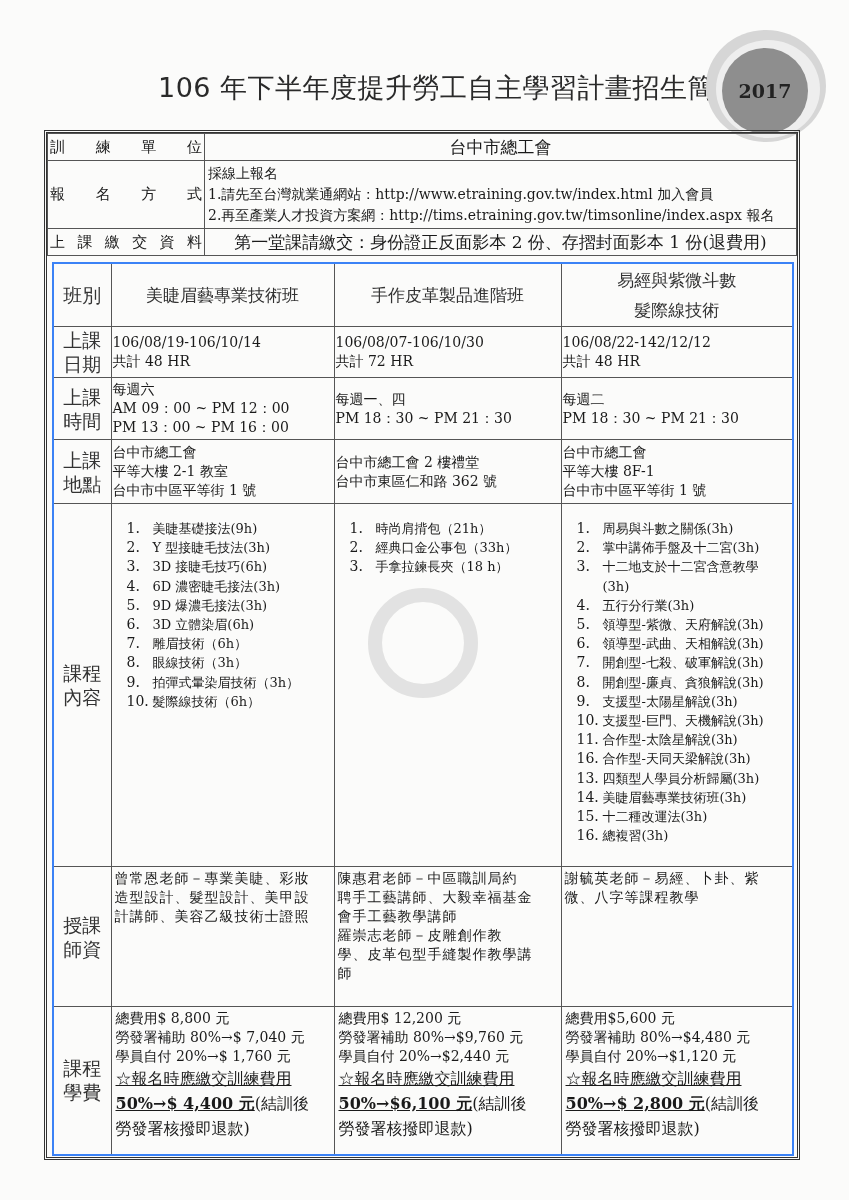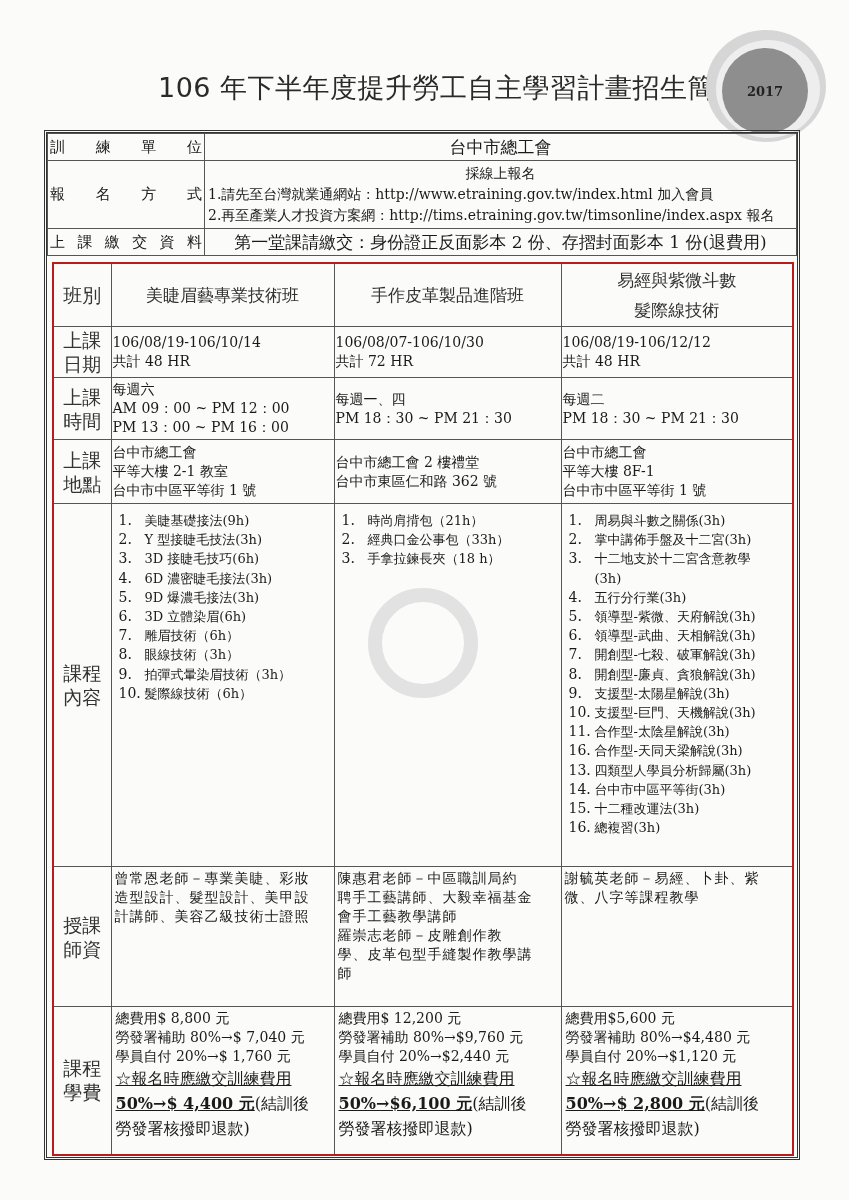--- a/index.html
+++ b/index.html
@@ -20,21 +20,21 @@
     border-radius: 50%; background: #d6d6d6;
   }
   .badge-mid {
     position: absolute; left: 716px; top: 40px; width: 104px; height: 98px;
     border-radius: 50%; background: #eeeeee;
   }
   .badge-inner {
     position: absolute; left: 722px; top: 48px; width: 86px; height: 86px;
     border-radius: 50%; background: #8e8e8e;
     display: flex; align-items: center; justify-content: center;
-    font-family: "DejaVu Serif", serif; font-weight: bold; font-size: 13px; color: #222;
+    font-family: "DejaVu Serif", serif; font-weight: bold; font-size: 19px; color: #222;
   }
   
   .outer-frame {
     position: absolute; left: 44px; top: 130px; width: 756px; height: 1030px;
     border: 3px double #333; box-sizing: border-box;
   }
   table { border-collapse: collapse; table-layout: fixed; }
   .info {
     position: absolute; left: 47px; top: 133px; width: 750px;
   }
@@ -42,30 +42,30 @@
   .info .lab {
     width: 152px; padding: 0 2px;
     font-size: 15px; white-space: nowrap;
   }
   .spread { display: flex; justify-content: space-between; }
   .info .big { font-size: 17px; text-align: center; }
   .info .reg { line-height: 21px; padding: 2px 3px; font-size: 14px; }
   
   .main {
     position: absolute; left: 52px; top: 262px; width: 740px;
-    border: 2px solid #b91c1c;
+    border: 2px solid #3b82f6;
   }
   .main td { border: 1px solid #555; vertical-align: middle; font-size: 14px; line-height: 19px; }
   .main .rh {
     width: 58px; text-align: center; font-family: "DejaVu Sans", sans-serif;
     font-size: 19px; line-height: 24px; color: #333;
   }
   .main .cell { text-align: left; }
   .main .hdr { font-size: 17px; line-height: 30px; text-align: center; color: #333; }
-  .list { list-style: none; margin: 4px; padding: 2px 2px; vertical-align: top; }
+  .list { list-style: none; margin: 12px; padding: 2px 2px; vertical-align: top; }
   .list li { font-size: 13px; line-height: 19.2px; white-space: nowrap; }
   .list li .n { display: inline-block; width: 26px; font-size: 14px; }
   td.top { vertical-align: top; }
   .teach { padding: 2px 3px; font-size: 14px; line-height: 22px; letter-spacing: 1px; margin-left: 46px; }
   .fee { padding: 2px 4px; font-size: 13.5px; line-height: 20px; }
   .fee .em { font-size: 16px; line-height: 25px; }
   .fee u { text-decoration: underline; }
   .watermark {
     position: absolute; left: 368px; top: 588px; width: 110px; height: 110px;
     border-radius: 50%; border: 14px solid rgba(180,180,180,0.35); box-sizing: border-box;
@@ -97,21 +97,21 @@
   <tr>
     <td class="lab" style="height:66px">
       <div class="spread">
         <span>報</span>
         <span>名</span>
         <span>方</span>
         <span>式</span>
       </div>
     </td>
     <td class="reg">
-      <div style="text-align:center">採線上報名</div>
+      <div style="">採線上報名</div>
       <div style="white-space:nowrap">1.請先至台灣就業通網站：http://www.etraining.gov.tw/index.html  加入會員</div>
       <div style="white-space:nowrap">2.再至產業人才投資方案網：http://tims.etraining.gov.tw/timsonline/index.aspx  報名</div>
     </td>
   </tr>
   <tr>
     <td class="lab">
       <div class="spread">
         <span>上</span>
         <span>課</span>
         <span>繳</span>
@@ -157,21 +157,21 @@
         </td>
     <td class="cell">
           <div>106/08/19-106/10/14</div>
           <div>共計 48 HR</div>
         </td>
     <td class="cell">
           <div>106/08/07-106/10/30</div>
           <div>共計 72 HR</div>
         </td>
     <td class="cell">
-          <div>106/08/19-106/12/12</div>
+          <div>106/08/22-142/12/12</div>
           <div>共計 48 HR</div>
         </td>
   </tr>
 
   <tr style="height:62px">
     <td class="rh">
           <div>上課</div>
           <div>時間</div>
         </td>
     <td class="cell">
@@ -246,21 +246,21 @@
             <li><span class="n">4.</span><span>五行分行業(3h)</span></li>
             <li><span class="n">5.</span><span>領導型-紫微、天府解說(3h)</span></li>
             <li><span class="n">6.</span><span>領導型-武曲、天相解說(3h)</span></li>
             <li><span class="n">7.</span><span>開創型-七殺、破軍解說(3h)</span></li>
             <li><span class="n">8.</span><span>開創型-廉貞、貪狼解說(3h)</span></li>
             <li><span class="n">9.</span><span>支援型-太陽星解說(3h)</span></li>
             <li><span class="n">10.</span><span>支援型-巨門、天機解說(3h)</span></li>
             <li><span class="n">11.</span><span>合作型-太陰星解說(3h)</span></li>
             <li><span class="n">16.</span><span>合作型-天同天梁解說(3h)</span></li>
             <li><span class="n">13.</span><span>四類型人學員分析歸屬(3h)</span></li>
-            <li><span class="n">14.</span><span>台中市中區平等街(3h)</span></li>
+            <li><span class="n">14.</span><span>美睫眉藝專業技術班(3h)</span></li>
             <li><span class="n">15.</span><span>十二種改運法(3h)</span></li>
             <li><span class="n">16.</span><span>總複習(3h)</span></li>
           </ul>
         </td>
   </tr>
 
   <tr style="height:140px">
     <td class="rh">
           <div>授課</div>
           <div>師資</div>

